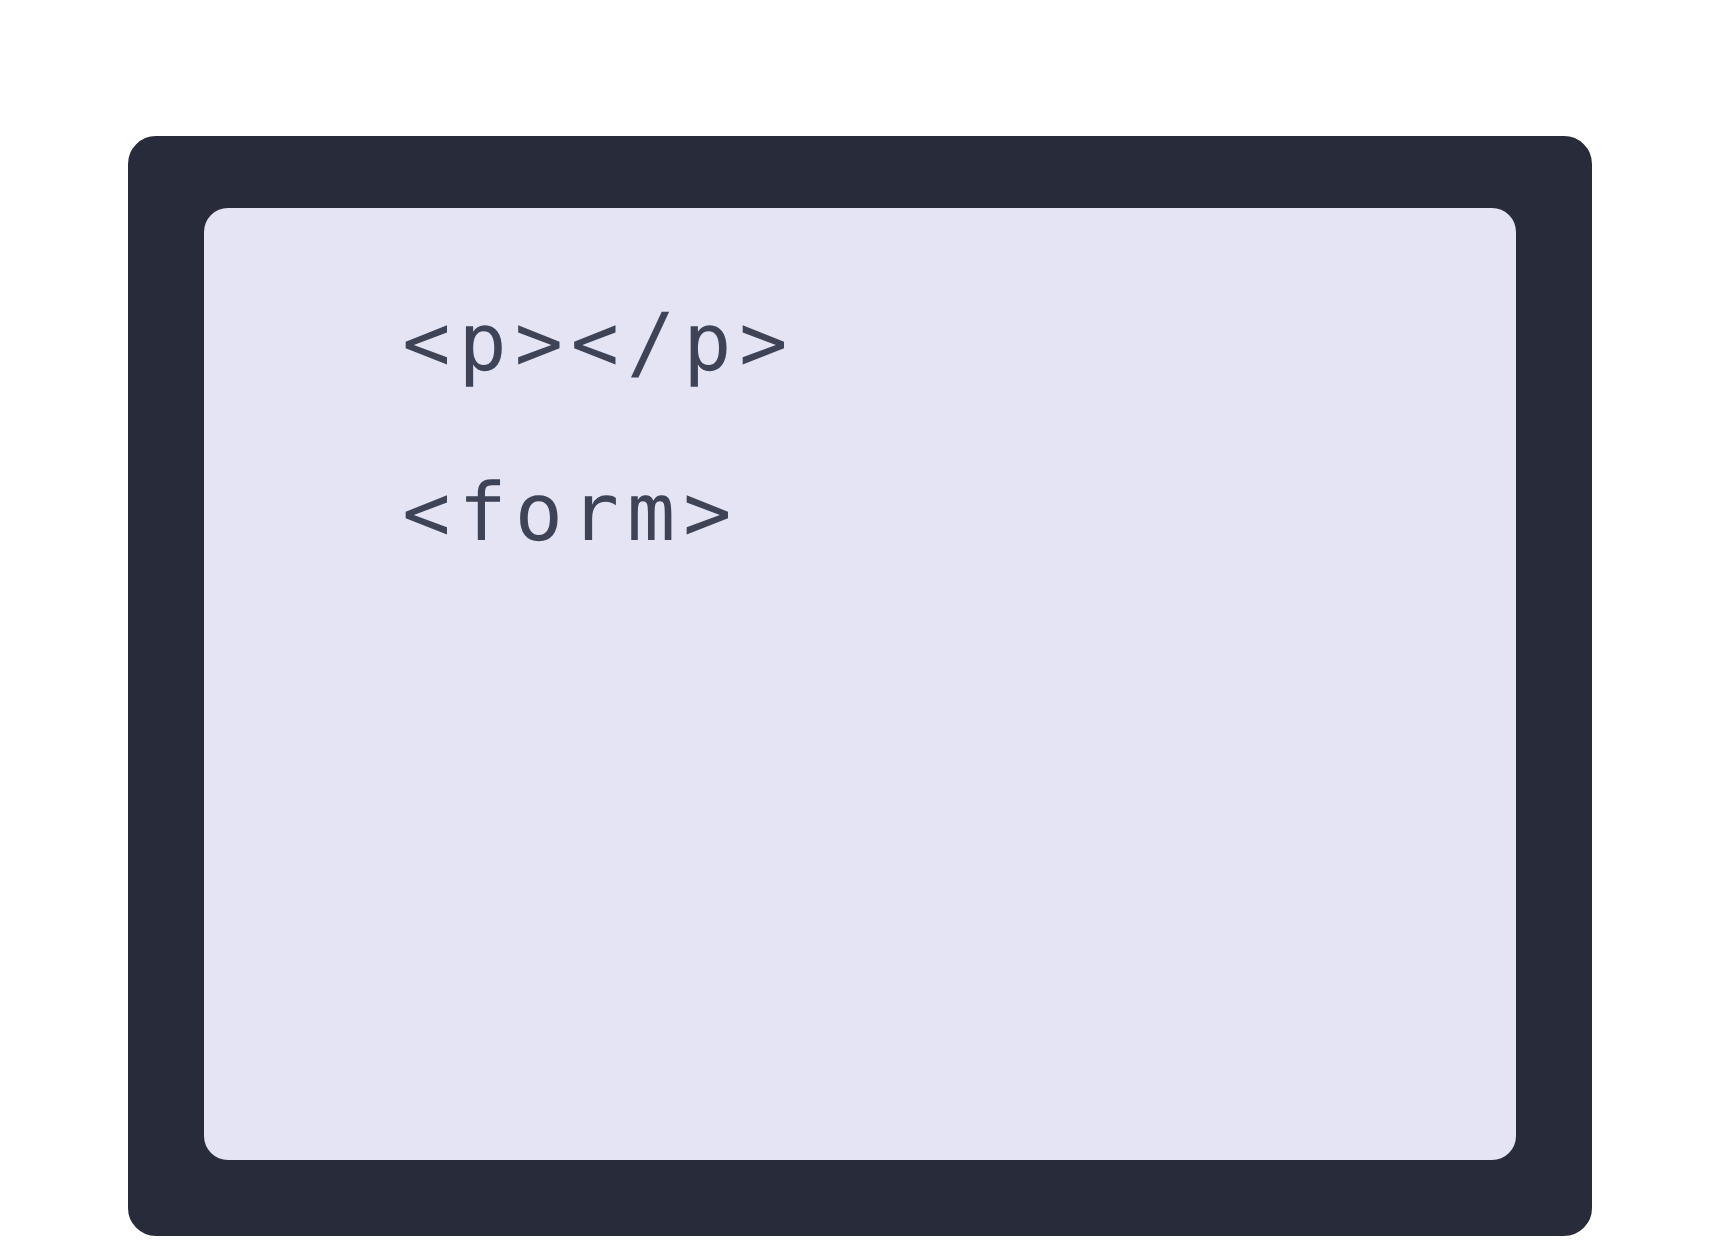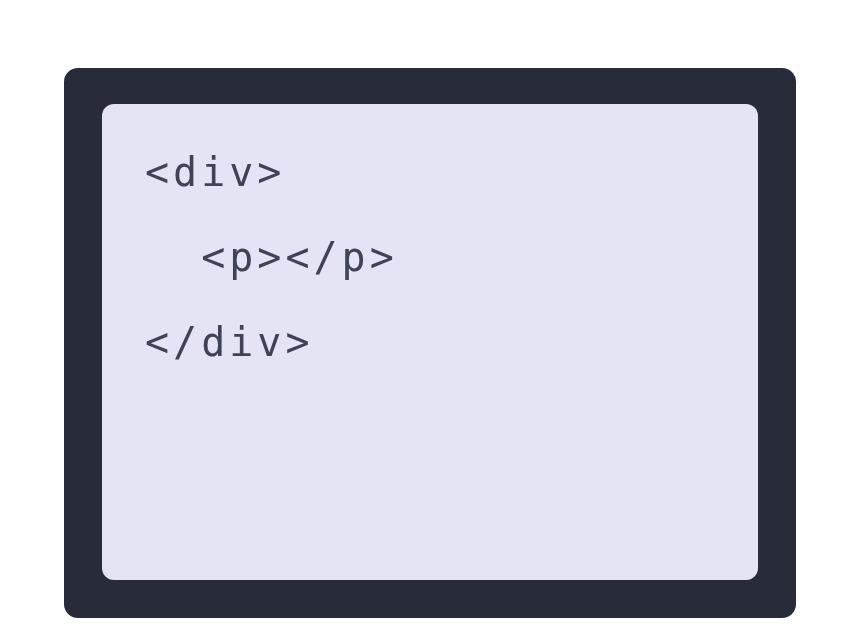--- a/index.html
+++ b/index.html
@@ -54,18 +54,17 @@
     color: #3e4357;
     font-weight: 500;
   }
 </style>
 </head>
 <body>
 
 <div class="stage">
   <div class="code-card">
     <div class="code-panel">
-      <pre class="code-line">&lt;div&gt;</pre>
       <pre class="code-line">  &lt;p&gt;&lt;/p&gt;</pre>
-      <pre class="code-line">&lt;/div&gt;</pre>
+      <pre class="code-line">  &lt;form&gt;</pre>
     </div>
   </div>
 </div>
 
 </body></html>

